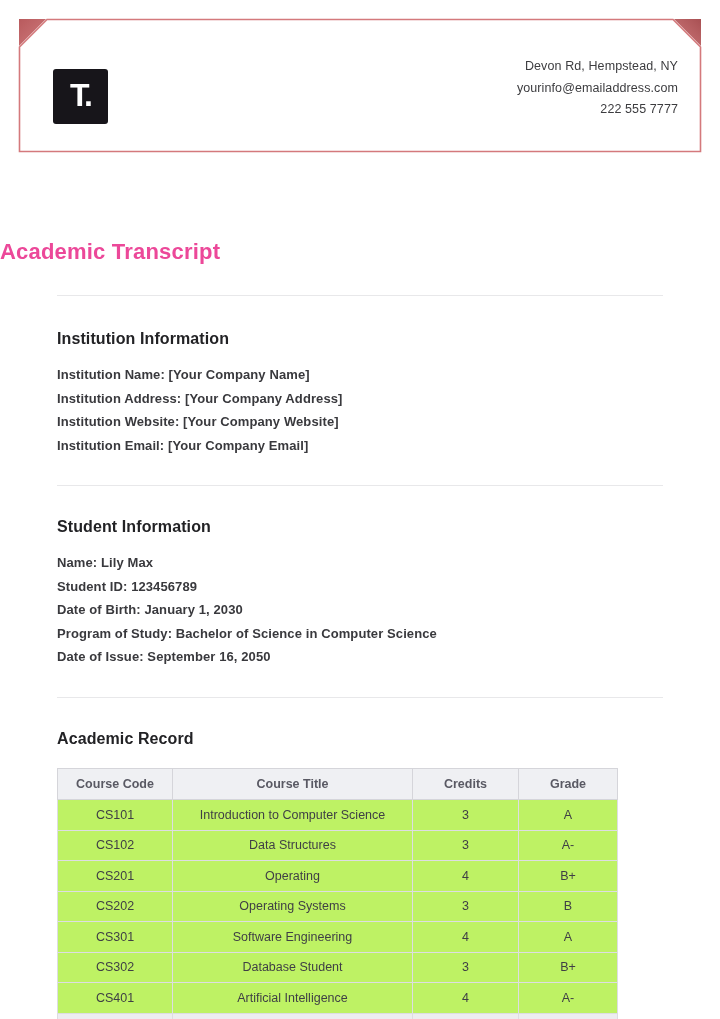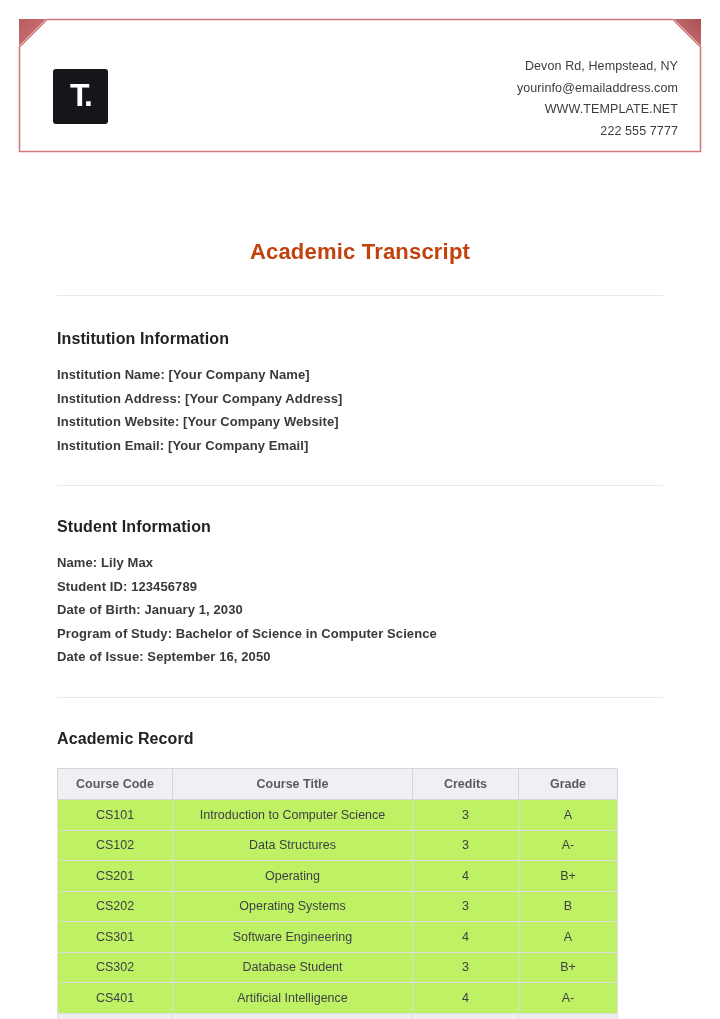--- a/index.html
+++ b/index.html
@@ -30,22 +30,21 @@
     position: absolute; right: 42px; top: 56px;
     text-align: right;
     font-size: 12.5px; line-height: 21.5px;
     color: #3c3c3f; font-weight: 400;
     letter-spacing: 0.1px;
   }
 
   
   .doc-title {
     position: absolute; left: 0; top: 239px; width: 720px;
-    text-align: center;
-    font-size: 22px; font-weight: 700; color: #c2410c;
+    font-size: 22px; font-weight: 700; color: #ec4899;
     letter-spacing: 0.2px;
   }
   .divider {
     position: absolute; left: 57px; width: 606px; height: 1px;
     background: #e8e8ea;
   }
   .section-heading {
     position: absolute; left: 57px;
     font-size: 16px; font-weight: 700; color: #222225;
     letter-spacing: 0.1px;
@@ -103,21 +102,20 @@
       <path d="M 47 19.5 L 673 19.5 L 700.5 47 L 700.5 151.5 L 19.5 151.5 L 19.5 47 Z" fill="none" stroke="#d4797c" stroke-width="1.6"></path>
       <polygon points="19,19 46,19 19,46" fill="url(#triL)"></polygon>
       <polygon points="674,19 701,19 701,46" fill="url(#triR)"></polygon>
     </svg>
     <div class="logo">
       <span>T.</span>
     </div>
     <div class="contact">
       <div>Devon Rd, Hempstead, NY</div>
       <div>yourinfo@emailaddress.com</div>
-      <div>WWW.TEMPLATE.NET</div>
       <div>222 555 7777</div>
     </div>
   </div>
 
   <div class="doc-title">Academic Transcript</div>
 
   <div class="divider" style="top:295px"></div>
 
   <div class="section-heading" style="top:330px">Institution Information</div>
   <div class="info-block" style="top:363px">

